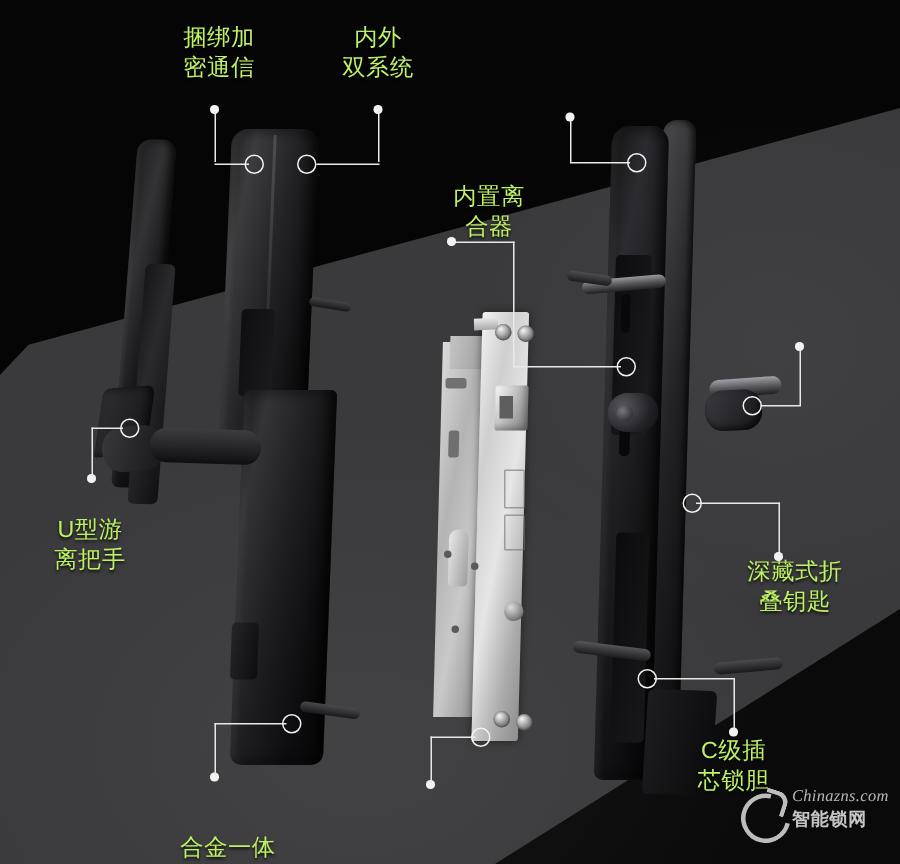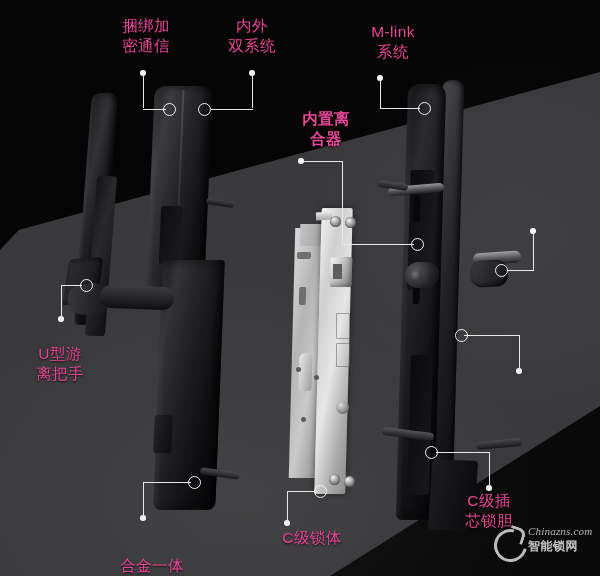--- a/index.html
+++ b/index.html
@@ -357,21 +357,21 @@
     border-radius: 50%;
     background: #5a5a5a;
   }
   .md1 { left: 296px; top: 367px; }
   .md2 { left: 314px; top: 375px; }
   .md3 { left: 301px; top: 417px; }
 
   
   .label {
     position: absolute;
-    color: #ec4899;
+    color: #bef264;
     font-size: 15.5px;
     line-height: 20px;
     letter-spacing: .4px;
     white-space: pre-line;
     text-shadow: 0 1px 2px rgba(0,0,0,.9);
   }
   .label.center { text-align: center; }
 
   .leader {
     position: absolute;
@@ -516,67 +516,66 @@
   <div class="leader h" style="left:143px; top:109px; width:23px;"></div>
   <div class="ring" style="left:163px; top:103px;"></div>
 
   <div class="label center" style="left:213px; top:16px; width:78px;font-family:Liberation Serif, serif;">内外
 双系统</div>
   <div class="nub" style="left:249px; top:70px;"></div>
   <div class="leader v" style="left:252px; top:74px; height:34px;"></div>
   <div class="leader h" style="left:211px; top:109px; width:42px;"></div>
   <div class="ring" style="left:198px; top:103px;"></div>
 
-  <div class="label center" style="left:350px; top:22px; width:86px;">M-link
-系统</div>
   <div class="nub" style="left:377px; top:75px;"></div>
   <div class="leader v" style="left:380px; top:79px; height:29px;"></div>
   <div class="leader h" style="left:380px; top:108px; width:40px;"></div>
   <div class="ring" style="left:418px; top:102px;"></div>
 
-  <div class="label center" style="left:287px; top:109px; width:78px;font-weight:bold;">内置离
+  <div class="label center" style="left:287px; top:122px; width:78px;">内置离
 合器</div>
   <div class="nub" style="left:298px; top:158px;"></div>
   <div class="leader h" style="left:303px; top:161px; width:40px;"></div>
   <div class="leader v" style="left:342px; top:161px; height:83px;"></div>
   <div class="leader h" style="left:342px; top:244px; width:72px;"></div>
   <div class="ring" style="left:411px; top:238px;"></div>
 
   <div class="nub" style="left:530px; top:228px;"></div>
   <div class="leader v" style="left:533px; top:232px; height:38px;"></div>
   <div class="leader h" style="left:507px; top:270px; width:27px;"></div>
   <div class="ring" style="left:495px; top:264px;"></div>
 
   <div class="label center" style="left:21px; top:344px; width:78px;">U型游
 离把手</div>
   <div class="nub" style="left:58px; top:316px;"></div>
   <div class="leader v" style="left:61px; top:285px; height:33px;"></div>
   <div class="leader h" style="left:61px; top:285px; width:21px;"></div>
   <div class="ring" style="left:80px; top:279px;"></div>
 
+  <div class="label center" style="left:479px; top:372px; width:102px;">深藏式折
+叠钥匙</div>
   <div class="nub" style="left:516px; top:368px;"></div>
   <div class="leader v" style="left:519px; top:335px; height:35px;"></div>
   <div class="leader h" style="left:464px; top:335px; width:56px;"></div>
   <div class="ring" style="left:455px; top:329px;"></div>
 
   <div class="label center" style="left:447px; top:491px; width:84px;">C级插
 芯锁胆</div>
   <div class="nub" style="left:486px; top:485px;"></div>
   <div class="leader v" style="left:489px; top:452px; height:35px;"></div>
   <div class="leader h" style="left:436px; top:452px; width:54px;"></div>
   <div class="ring" style="left:425px; top:446px;"></div>
 
   <div class="label center" style="left:101px; top:556px; width:102px;">合金一体
 成型面板</div>
   <div class="nub" style="left:140px; top:515px;"></div>
   <div class="leader v" style="left:143px; top:482px; height:35px;"></div>
   <div class="leader h" style="left:143px; top:482px; width:48px;"></div>
   <div class="ring" style="left:188px; top:476px;"></div>
 
-  <div class="label center" style="left:270px; top:528px; width:84px;">C级锁体</div>
   <div class="nub" style="left:284px; top:520px;"></div>
   <div class="leader v" style="left:287px; top:491px; height:31px;"></div>
   <div class="leader h" style="left:287px; top:491px; width:30px;"></div>
   <div class="ring" style="left:314px; top:485px;"></div>
 
   <div class="watermark">
     <div class="wm-logo"></div>
     <div class="wm-en">Chinazns.com</div>
     <div class="wm-cn">智能锁网</div>
   </div>

